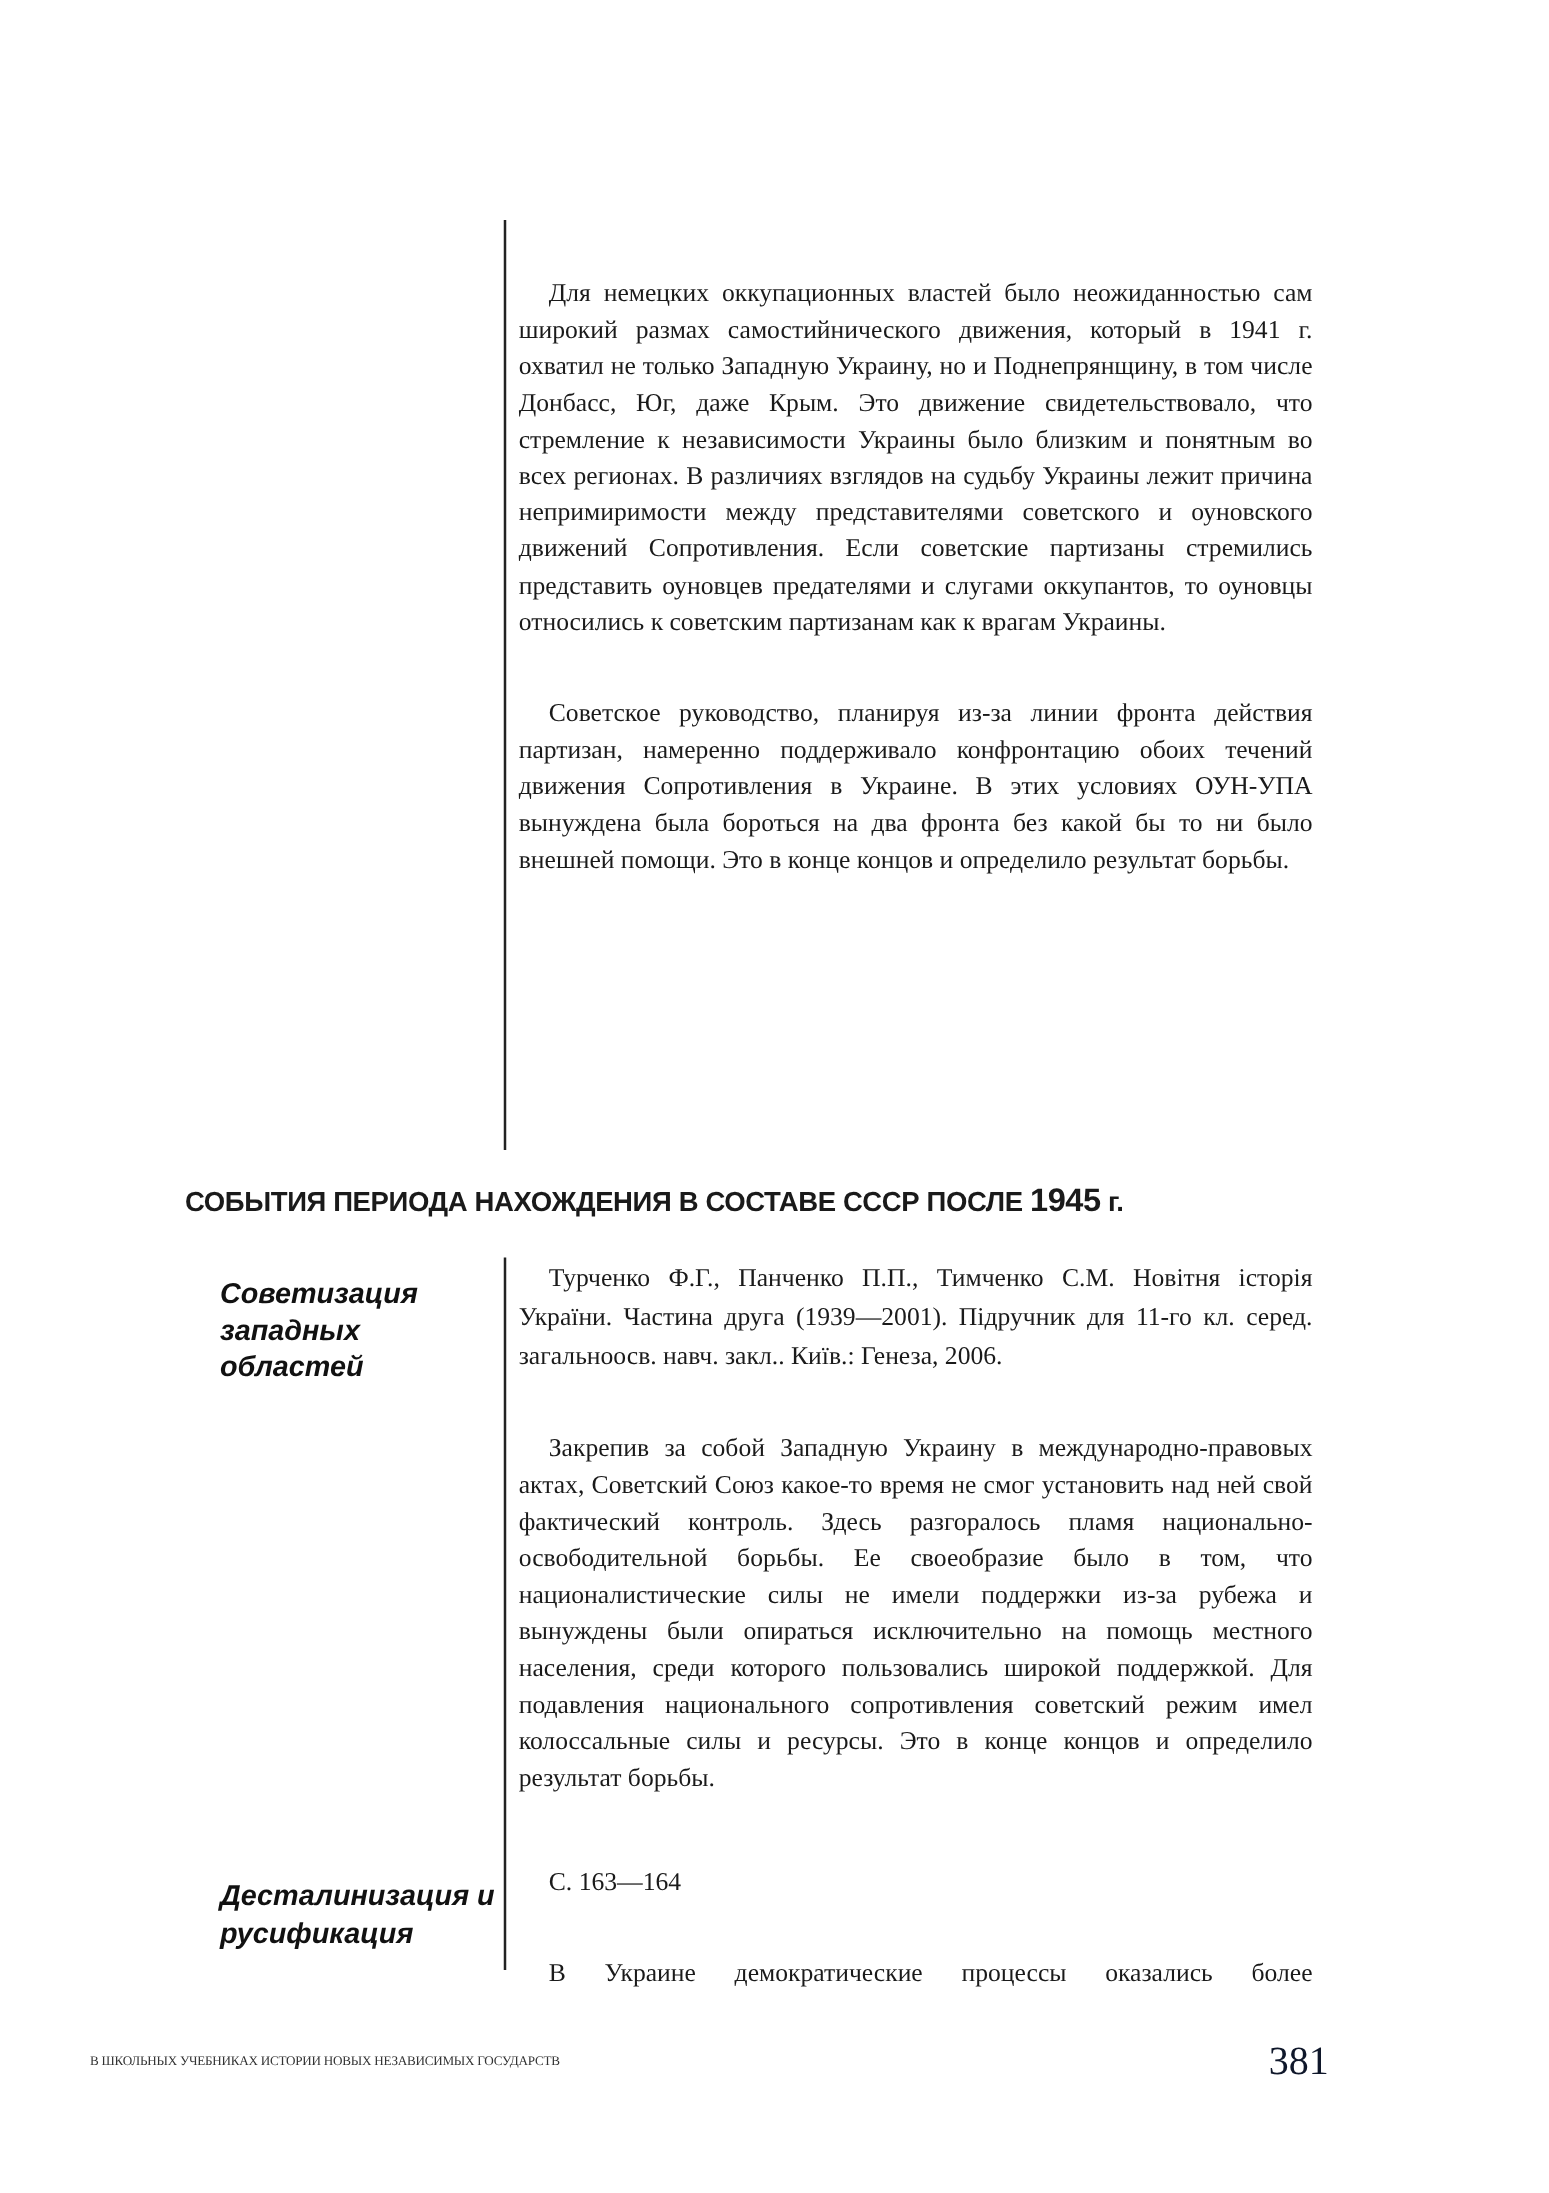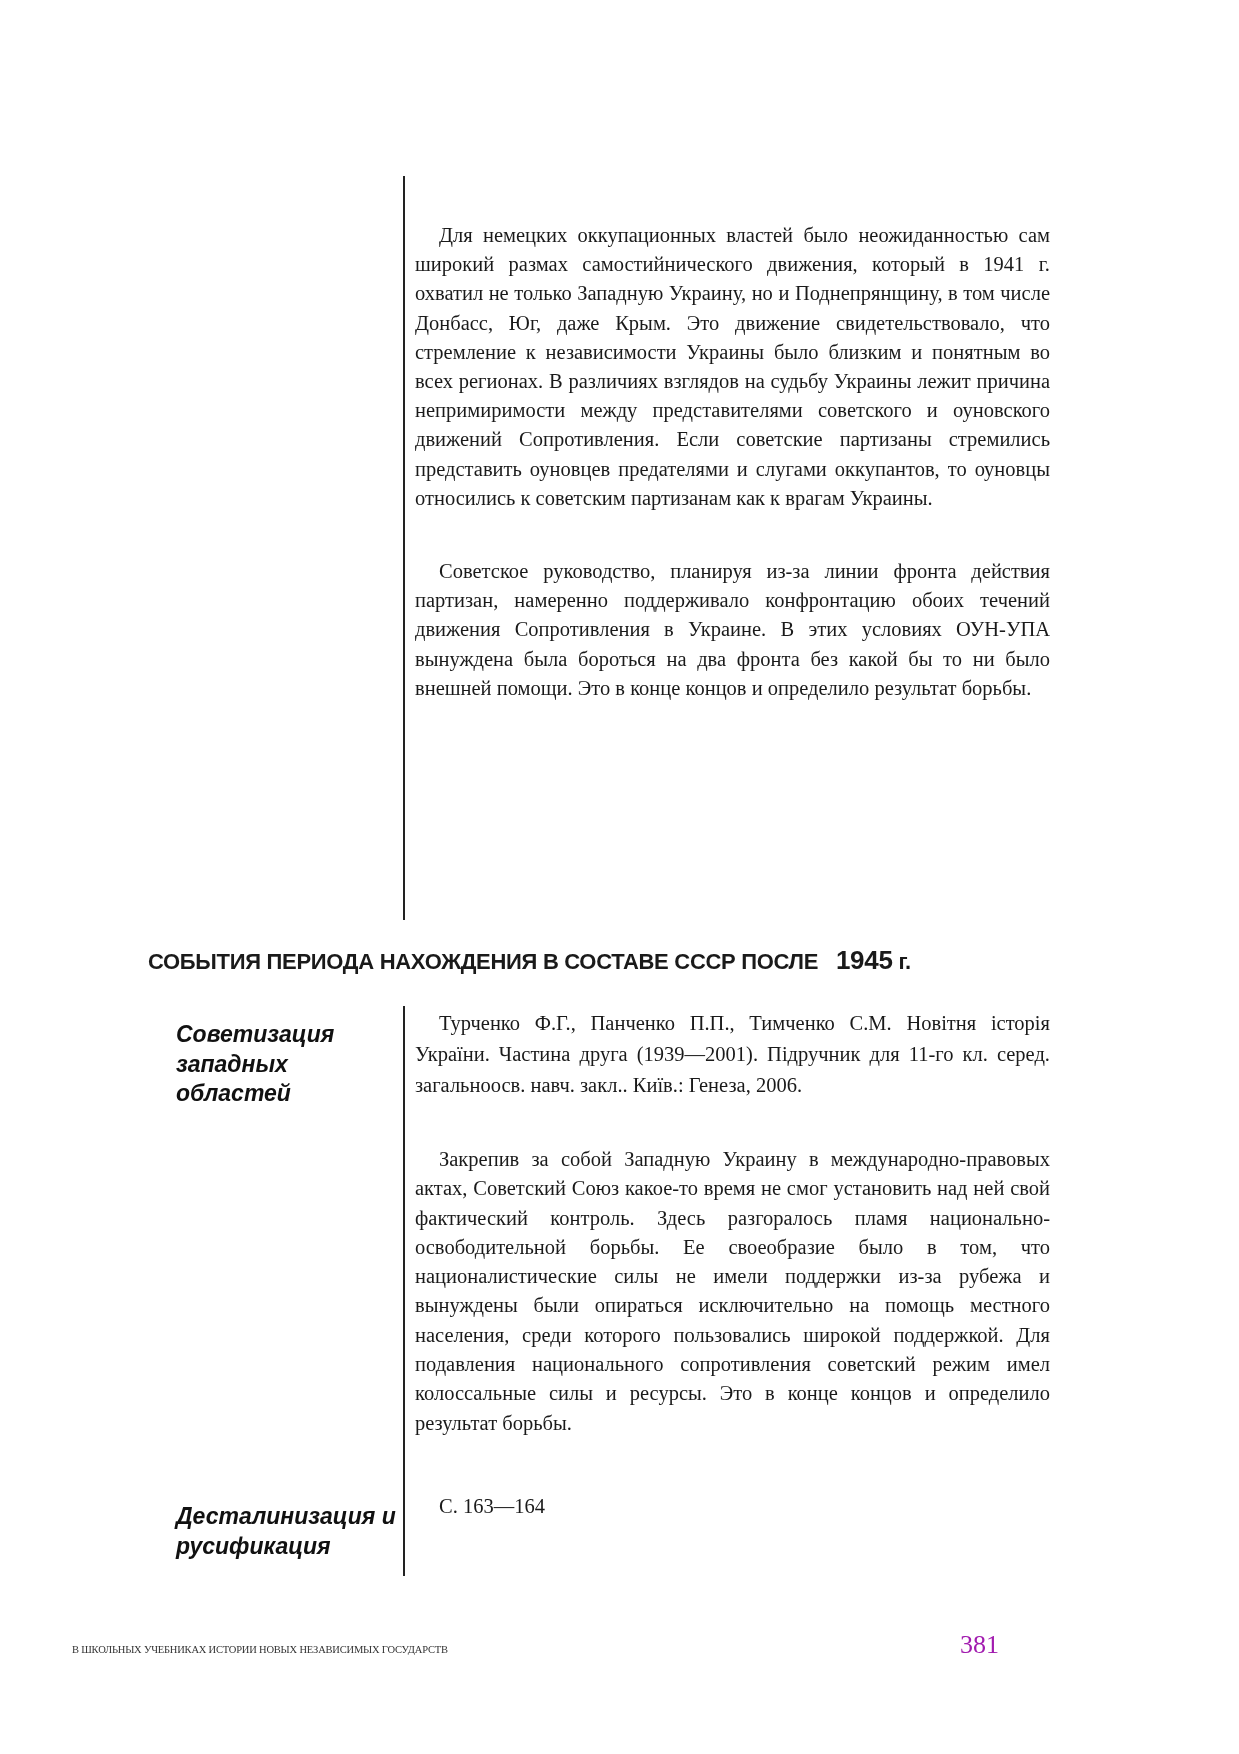--- a/index.html
+++ b/index.html
@@ -5,26 +5,26 @@
     html, body { margin: 0; padding: 0; background: #ffffff; }
     body { width: 1239px; height: 1754px; position: relative; overflow: hidden;
            font-family: "Liberation Serif", "DejaVu Serif", serif; color: #1a1a1a; }
     .divider { position: absolute; left: 403px; width: 1.5px; background: #222; }
     .col-text { position: absolute; left: 415px; width: 635px; font-size: 20.5px; line-height: 29.2px; }
     .col-text p { margin: 0 0 13px 0; text-align: justify; text-align-last: left; }
     .col-text p.indent { text-indent: 24px; margin-top: 44px; }
     .col-text p.italic { text-indent: 24px; }
     .heading { position: absolute; left: 148px; top: 945px; font-family: "Liberation Sans Narrow", "Liberation Sans", sans-serif;
                font-weight: bold; font-size: 22px; letter-spacing: -0.3px; color: #1a1a1a; }
-    .heading .big { font-size: 26px; margin-left: 12px; }
+    .heading .big { font-size: 26px; }
     .side-label { position: absolute; left: 160px; font-family: "Liberation Sans", "DejaVu Sans", sans-serif;
                   font-weight: bold; font-style: italic; font-size: 23px; line-height: 29.5px; color: #111; margin-left: 16px; }
     .footer-left { position: absolute; left: 72px; top: 1644px; font-size: 10.5px; letter-spacing: -0.2px; color: #333;
                    font-family: "Liberation Serif", serif; }
-    .footer-page { position: absolute; left: 960px; top: 1630px; font-size: 26px; color: #a21caf;
+    .footer-page { position: absolute; left: 1015px; top: 1630px; font-size: 32px; color: #0f172a;
                    font-family: "Liberation Serif", serif; }
   </style>
 </head>
 <body>
 
 <div class="divider" style="top:176px; height:744px;"></div>
 <div class="col-text" style="top:177px;">
   <p class="indent">Для немецких оккупационных властей было неожиданностью сам широкий размах самостийнического движения, который в 1941 г. охватил не только Западную Украину, но и Поднепрянщину, в том числе Донбасс, Юг, даже Крым. Это движение свидетельствовало, что стремление к независимости Украины было близким и понятным во всех регионах. В различиях взглядов на судьбу Украины лежит причина непримиримости между представителями советского и оуновского движений Сопротивления. Если советские партизаны стремились представить оуновцев предателями и слугами оккупантов, то оуновцы относились к советским партизанам как к врагам Украины.</p>
   <p class="indent">Советское руководство, планируя из-за линии фронта действия партизан, намеренно поддерживало конфронтацию обоих течений движения Сопротивления в Украине. В этих условиях ОУН-УПА вынуждена была бороться на два фронта без какой бы то ни было внешней помощи. Это в конце концов и определило результат борьбы.</p>
 </div>
@@ -39,16 +39,17 @@
 
 <div class="col-text" style="top:1008px; line-height:31px;">
   <p class="italic">Турченко Ф.Г., Панченко П.П., Тимченко С.М. Новітня історія України. Частина друга (1939—2001). Підручник для 11-го кл. серед. загальноосв. навч. закл.. Київ.: Генеза, 2006.</p>
   <p class="indent" style="line-height:29.3px;">Закрепив за собой Западную Украину в международно-правовых актах, Советский Союз какое-то время не смог установить над ней свой фактический контроль. Здесь разгоралось пламя национально-освободительной борьбы. Ее своеобразие было в том, что националистические силы не имели поддержки из-за рубежа и вынуждены были опираться исключительно на помощь местного населения, среди которого пользовались широкой поддержкой. Для подавления национального сопротивления советский режим имел колоссальные силы и ресурсы. Это в конце концов и определило результат борьбы.</p>
 </div>
 
 <div class="side-label" style="top:1502px; width:240px;">Десталинизация и русификация</div>
 
 <div class="col-text" style="top:1492px;">
   <p class="italic" style="margin-bottom:16px;">С. 163—164</p>
+  <p class="indent" style="text-align-last: justify;">В Украине демократические процессы оказались более</p>
 </div>
 
 <div class="footer-left">В ШКОЛЬНЫХ УЧЕБНИКАХ ИСТОРИИ НОВЫХ НЕЗАВИСИМЫХ ГОСУДАРСТВ</div>
 <div class="footer-page">381</div>
 
 </body></html>

